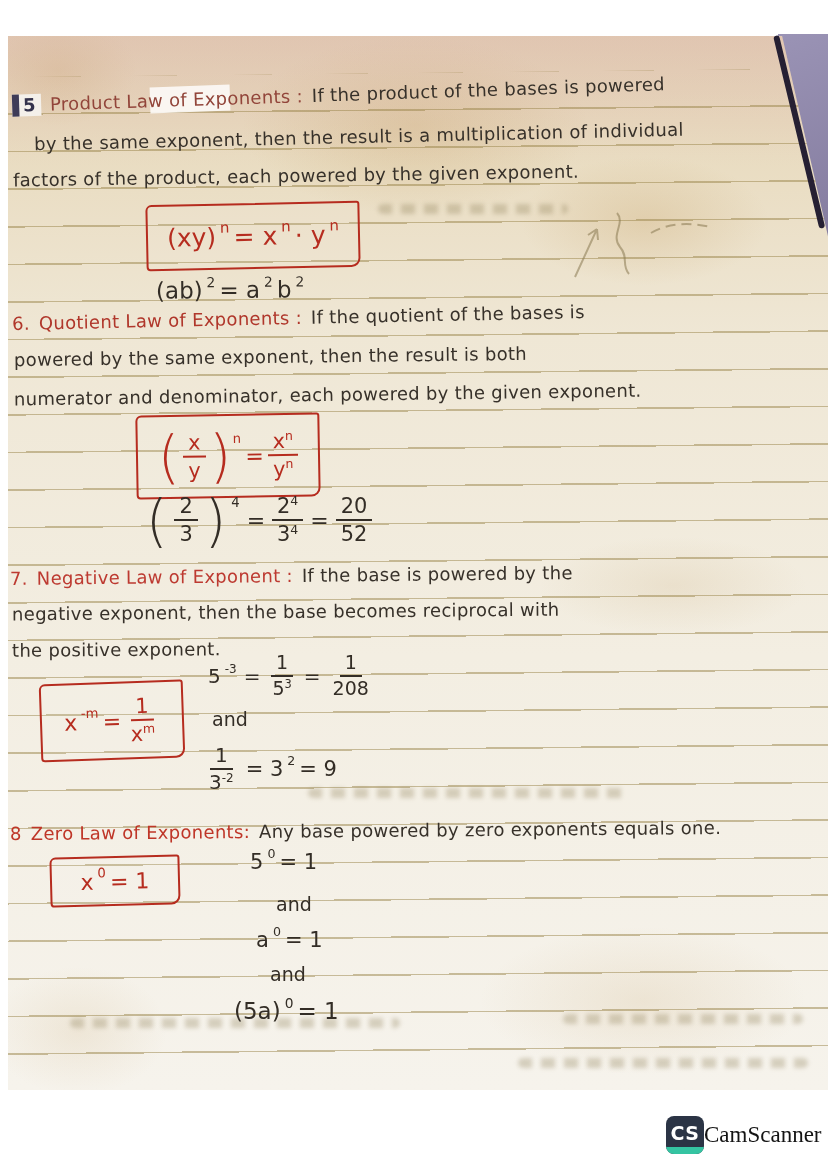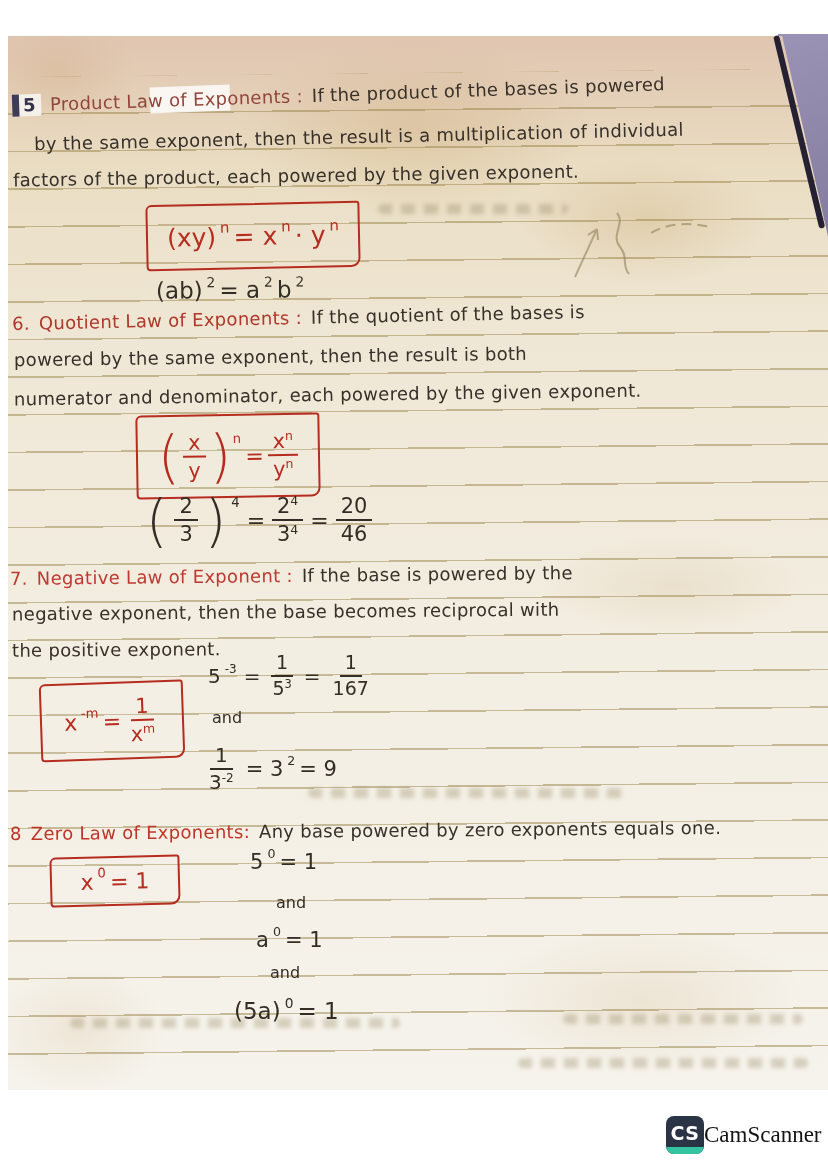--- a/index.html
+++ b/index.html
@@ -33,21 +33,21 @@
         display:flex;align-items:center;justify-content:center;
         border-radius:6px 3px 9px 4px;background:rgba(255,255,255,0.06);}
   .eq{position:absolute;display:flex;align-items:center;gap:7px;color:#332d26;white-space:nowrap;}
   .fx{display:inline-flex;align-items:center;gap:4px;}
   .e{font-size:0.6em;position:relative;top:-0.6em;line-height:0;}
   .gexp{top:-1.3em;margin-left:-2px;}
   .frac{display:inline-flex;flex-direction:column;align-items:center;line-height:1.15;font-size:0.95em;}
   .frac .top{padding:0 5px 1px;border-bottom:2.2px solid currentColor;}
   .frac .bot{padding:1px 5px 0;}
   .bp{font-size:2.5em;font-weight:200;line-height:0;transform:scaleY(1.05);}
-  .andw{position:absolute;font-size:16px;color:#332d26;}
+  .andw{position:absolute;font-size:19px;color:#332d26;}
   .doodle{position:absolute;opacity:0.55;}
   
   .cslogo{position:absolute;left:666px;top:1116px;display:flex;align-items:center;z-index:4;}
   .csbadge{position:relative;width:38px;height:38px;border-radius:8px;background:#2b3445;
            display:flex;align-items:center;justify-content:center;overflow:hidden;}
   .csbadge span{color:#ffffff;font-weight:bold;font-size:19px;margin-bottom:5px;letter-spacing:0.5px;}
   .csteal{position:absolute;bottom:0;left:0;right:0;height:7px;background:#35c4a2;}
   .cstext{font-family:"Liberation Serif",serif;font-size:23px;color:#141414;}
 </style>
 </head>
@@ -147,21 +147,21 @@
       <span class="bp">)</span>
         <span class="e gexp">4</span>
       <span>=</span>
       <span class="frac">
         <span class="top"><span>2</span><span class="e">4</span></span>
         <span class="bot"><span>3</span><span class="e">4</span></span>
       </span>
       <span>=</span>
       <span class="frac">
         <span class="top">20</span>
-        <span class="bot">46</span>
+        <span class="bot">52</span>
       </span>
     </div>
 
     <div class="hl" style="top:565px;left:10px;transform:rotate(-0.6deg);">
       <span class="red7">7.</span>
       <span class="red7">Negative Law of Exponent :</span>
       <span>If the base is powered by the</span>
     </div>
     <div class="bl" style="top:601px;left:12px;transform:rotate(-0.5deg);">negative exponent, then the base becomes reciprocal with</div>
     <div class="bl" style="top:639px;left:12px;transform:rotate(-0.4deg);">the positive exponent.</div>
@@ -172,21 +172,21 @@
           <span class="e">-3</span>
       </span>
       <span>=</span>
       <span class="frac">
         <span class="top">1</span>
         <span class="bot"><span>5</span><span class="e">3</span></span>
       </span>
       <span>=</span>
       <span class="frac">
         <span class="top">1</span>
-        <span class="bot">167</span>
+        <span class="bot">208</span>
       </span>
     </div>
 
     <div class="rbox" style="left:40px;top:682px;width:140px;height:74px;transform:rotate(-2deg);">
       <span class="fx" style="font-size:22px;">
         <span>x</span>
           <span class="e">-m</span>
         <span>=</span>
         <span class="frac">
           <span class="top">1</span>

